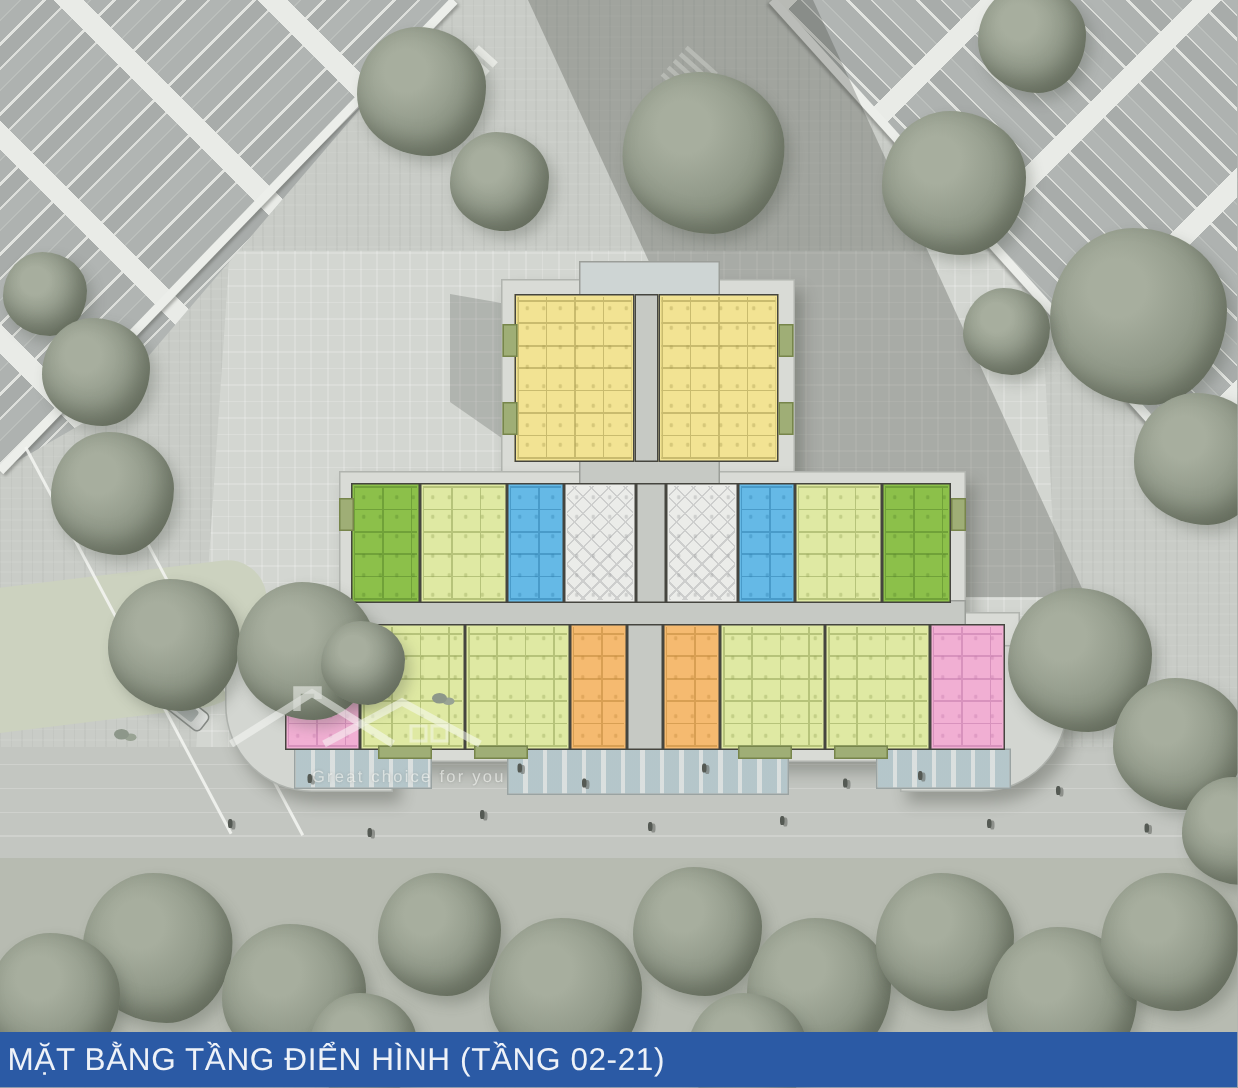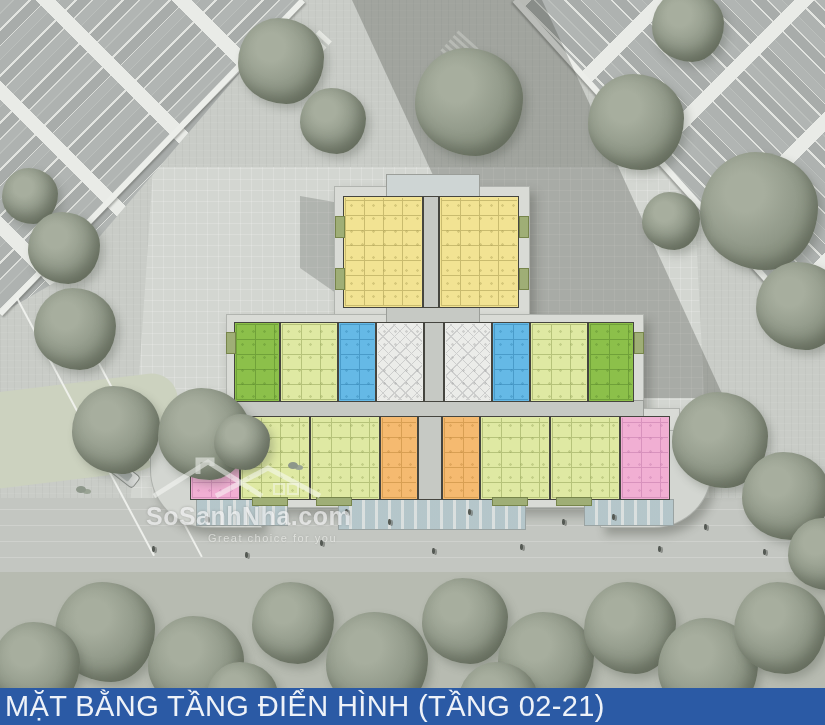--- a/index.html
+++ b/index.html
@@ -73,21 +73,21 @@
   .stairs i{width:27px;height:3px;background:#e8eae5;}
   .bush{position:absolute;z-index:5;width:10px;height:7px;border-radius:50%;background:#8d978a;box-shadow:6px 2px 0 -1px #99a394;}
   
   #watermark{left:146px;top:444px;width:200px;z-index:7;opacity:.75;}
   #wm-brand{font-size:25px;font-weight:bold;color:rgba(250,250,252,.85);
     text-shadow:0 0 3px rgba(110,112,108,.6);letter-spacing:.5px;margin-top:-8px;}
   #wm-tag{font-size:11px;color:rgba(246,247,244,.8);letter-spacing:1.5px;margin:1px 0 0 62px;
     text-shadow:0 0 2px rgba(110,112,108,.5);}
   
   #caption-bar{left:0;top:688px;width:825px;height:37px;z-index:9;display:flex;align-items:center;}
-  #caption-text{font-size:29px;letter-spacing:.4px;padding-left:5px;white-space:nowrap;}
+  #caption-text{font-size:21px;letter-spacing:.4px;padding-left:5px;white-space:nowrap;}
 </style>
 </head>
 <body>
 
 <div id="ground" class="abs"></div>
 <div id="plaza" class="abs"></div>
 <div id="promenade" class="abs"></div>
 <div id="treeband" class="abs"></div>
 <div id="lawn" class="abs"></div>
 
@@ -227,19 +227,18 @@
     <g fill="none" stroke="rgba(248,249,246,.7)" stroke-width="5">
       <path d="M8 52 L62 18 L116 52"></path>
       <path d="M52 30 L52 16 L66 16 L66 22"></path>
       <path d="M70 52 L122 24 L174 52"></path>
     </g>
     <g fill="none" stroke="rgba(248,249,246,.6)" stroke-width="2">
       <rect x="128" y="40" width="10" height="10"></rect>
       <rect x="142" y="40" width="10" height="10"></rect>
     </g>
   </svg>
-  <div id="wm-brand">SoSanhNha.com</div>
   <div id="wm-tag">Great choice for you</div>
 </div>
 
 <div id="caption-bar" class="abs" style="background-color: rgb(43, 90, 165); color: rgb(238, 242, 248);">
   <span id="caption-text">MẶT BẰNG TẦNG ĐIỂN HÌNH (TẦNG 02-21)</span>
 </div>
 
 </body></html>

